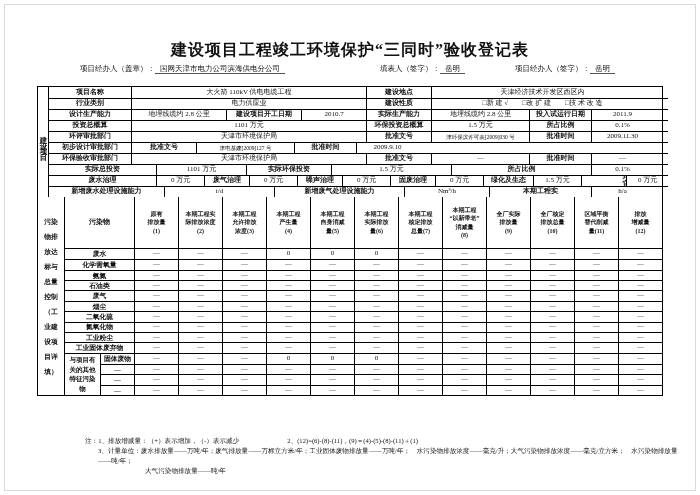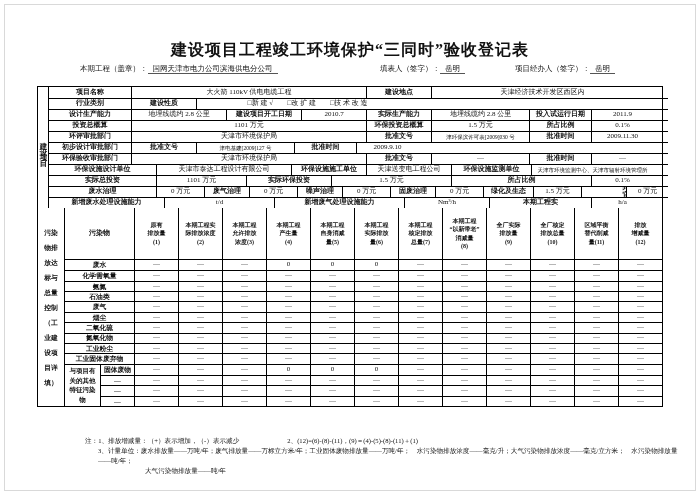--- a/index.html
+++ b/index.html
@@ -56,39 +56,40 @@
 </style>
 </head>
 <body>
 
 <div class="sheet">
   <div class="scan-edge"></div>
 
   <div class="title">建设项目工程竣工环境保护“三同时”验收登记表</div>
 
   <div class="subhead">
-    <span class="blk sh1"><span>本期工程（盖章）：</span><span class="fill">国网天津市电力公司滨海供电分公司</span></span>
+    <span class="blk sh1"><span>项目经办人（盖章）：</span><span class="fill">国网天津市电力公司滨海供电分公司</span></span>
     <span class="blk sh2"><span>填表人（签字）：</span><span class="fill">岳明</span></span>
     <span class="blk sh3"><span>项目经办人（签字）：</span><span class="fill">岳明</span></span>
   </div>
 
   <div class="main-table">
     <div class="top-flex">
       <div class="vcol">
         <span class="vtext">建设项目</span>
       </div>
       <div class="rows-col" id="info-rows">
           <div class="irow">
             <div class="cell lab" style="width: 82px;">项目名称</div>
             <div class="cell val" style="width: 235px;">大火箭 110kV 供电电缆工程</div>
             <div class="cell lab" style="width: 65px;">建设地点</div>
             <div class="cell val" style="width: 222px;">天津经济技术开发区西区内</div>
           </div>
           <div class="irow">
             <div class="cell lab" style="width: 82px;">行业类别</div>
+            <div class="cell val" style="width: 235px;">电力供应业</div>
             <div class="cell lab" style="width: 65px;">建设性质</div>
             <div class="cell val" style="width: 222px;">□新 建 √　　□改 扩 建　　□技 术 改 造</div>
           </div>
           <div class="irow">
             <div class="cell lab" style="width: 82px;">设计生产能力</div>
             <div class="cell val" style="width: 95px;">地埋线缆约 2.8 公里</div>
             <div class="cell lab" style="width: 75px;">建设项目开工日期</div>
             <div class="cell val" style="width: 65px;">2010.7</div>
             <div class="cell lab" style="width: 65px;">实际生产能力</div>
             <div class="cell val" style="width: 98px;">地埋线缆约 2.8 公里</div>
@@ -118,28 +119,20 @@
             <div class="cell lab" style="width: 62px;">批准时间</div>
             <div class="cell val" style="width: 62px;">2009.9.10</div>
           </div>
           <div class="irow">
             <div class="cell lab" style="width: 82px;">环保验收审批部门</div>
             <div class="cell val" style="width: 235px;">天津市环境保护局</div>
             <div class="cell lab" style="width: 65px;">批准文号</div>
             <div class="cell val" style="width: 98px;">—</div>
             <div class="cell lab" style="width: 62px;">批准时间</div>
             <div class="cell val" style="width: 62px;">—</div>
-          </div>
-          <div class="irow">
-            <div class="cell lab" style="width: 107px;">环保设施设计单位</div>
-            <div class="cell val" style="width: 135px;">天津市泰达工程设计有限公司</div>
-            <div class="cell lab" style="width: 75px;">环保设施施工单位</div>
-            <div class="cell val" style="width: 85px;">天津送变电工程公司</div>
-            <div class="cell lab" style="width: 80px;">环保设施监测单位</div>
-            <div class="cell val small" style="width: 122px;">天津市环境监测中心、天津市辐射环境管理所</div>
           </div>
           <div class="irow">
             <div class="cell lab" style="width: 107px;">实际总投资</div>
             <div class="cell val" style="width: 90px;">1101 万元</div>
             <div class="cell lab" style="width: 85px;">实际环保投资</div>
             <div class="cell val" style="width: 120px;">1.5 万元</div>
             <div class="cell lab" style="width: 140px;">所占比例</div>
             <div class="cell val" style="width: 62px;">0.1%</div>
           </div>
           <div class="irow">

